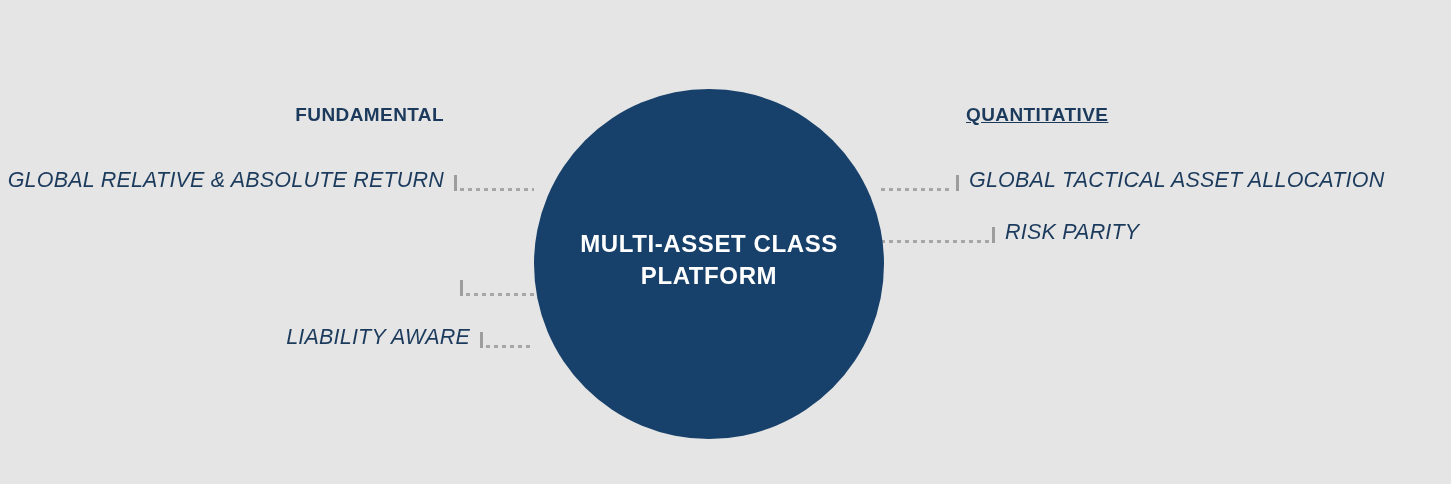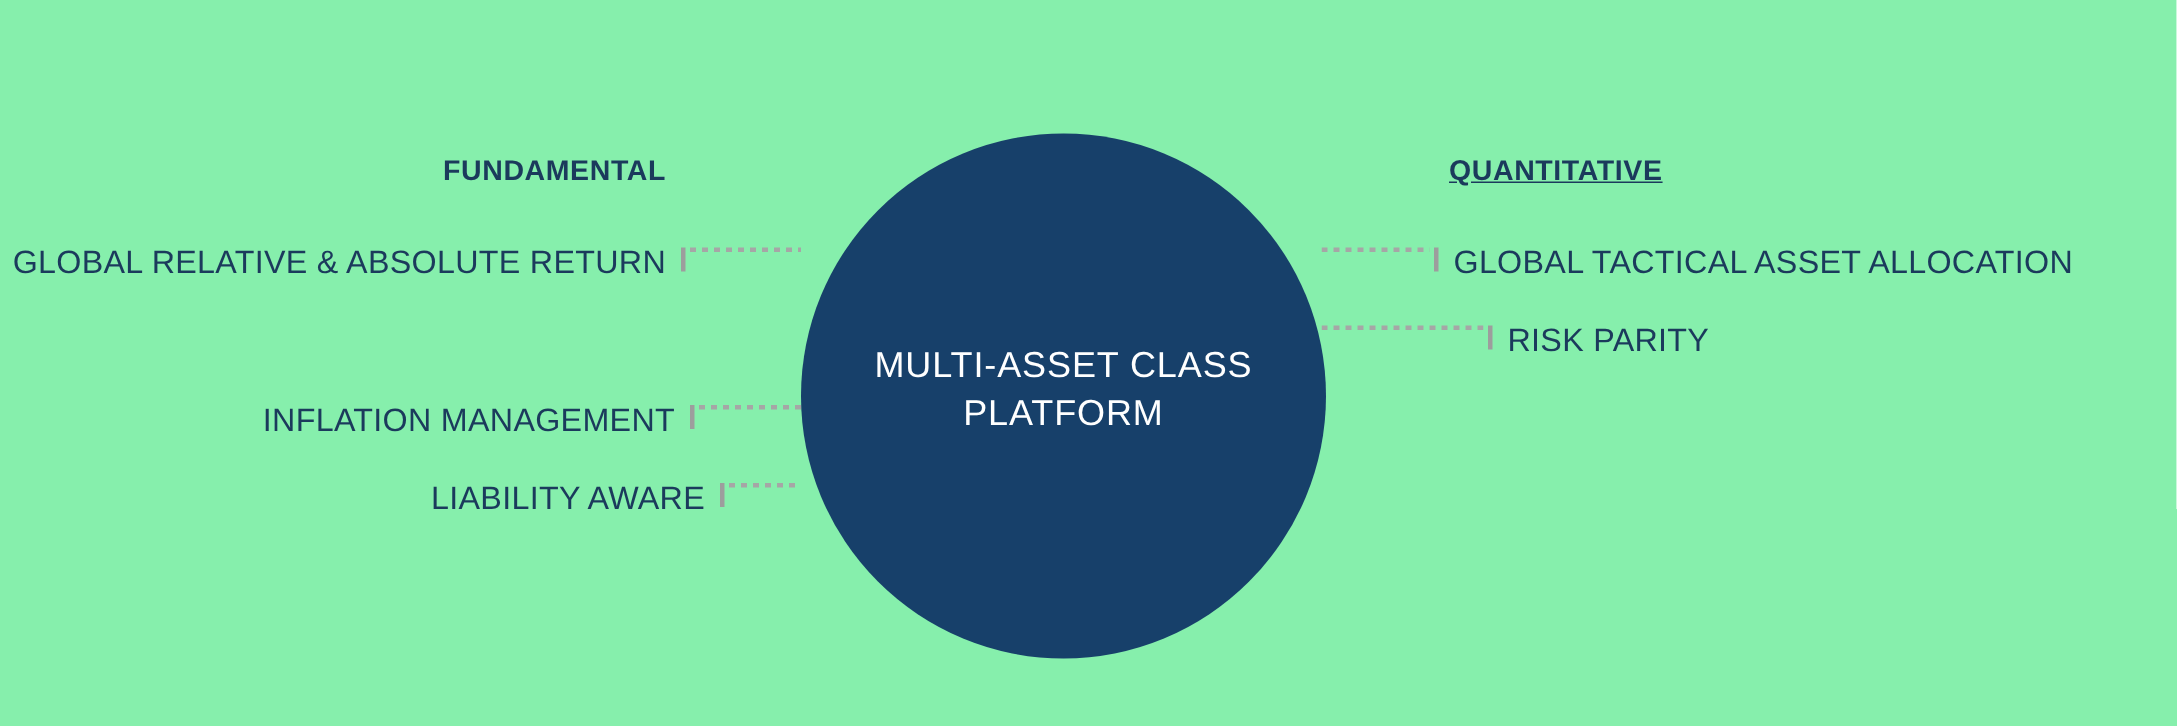--- a/index.html
+++ b/index.html
@@ -8,21 +8,21 @@
     background: #ffffff;
   }
   body {
     font-family: "Liberation Sans", sans-serif;
   }
 
   #diagram-root {
     position: relative;
     width: 1451px;
     height: 484px;
-    background: #86efac;
+    background: #e5e5e5;
     overflow: hidden;
   }
 
   
   .col-header {
     position: absolute;
     font-size: 19px;
     font-weight: bold;
     letter-spacing: 0.4px;
     color: #1b3a5c;
@@ -40,22 +40,23 @@
     left: 966px;
     text-align: left;
     text-decoration: underline;
   }
 
   
   .row {
     position: absolute;
     height: 26px;
     display: flex;
-    align-items: flex-start;
+    align-items: flex-end;
     line-height: 1;
+    font-style: italic;
   }
   .row-left {
     left: 0;
     width: 534px;
     justify-content: flex-end;
   }
   .row-right {
     left: 881px;
     width: 570px;
     justify-content: flex-start;
@@ -97,20 +98,21 @@
     position: absolute;
     left: 534px;
     top: 89px;
     width: 350px;
     height: 350px;
     border-radius: 50%;
     background: #17406a;
     display: flex;
     align-items: center;
     justify-content: center;
+    font-weight: bold;
   }
   #center-circle-text {
     color: #ffffff;
     font-size: 24px;
     letter-spacing: 0.6px;
     line-height: 1.35;
     text-align: center;
     white-space: pre-line;
     padding-bottom: 8px;
   }
@@ -125,21 +127,20 @@
   <div class="col-header" id="header-quantitative">QUANTITATIVE</div>
 
   <div class="row row-left" style="top:165px;">
     <span class="row-label">GLOBAL RELATIVE &amp; ABSOLUTE RETURN</span>
     <span class="tick"></span>
     <span class="leader" style="width:74px;"></span>
   </div>
 
 
   <div class="row row-left" style="top:270px;">
-    <span class="row-label">INFLATION MANAGEMENT</span>
     <span class="tick"></span>
     <span class="leader" style="width:68px;"></span>
   </div>
 
   <div class="row row-left" style="top:322px;">
     <span class="row-label">LIABILITY AWARE</span>
     <span class="tick"></span>
     <span class="leader" style="width:48px;"></span>
   </div>
 

